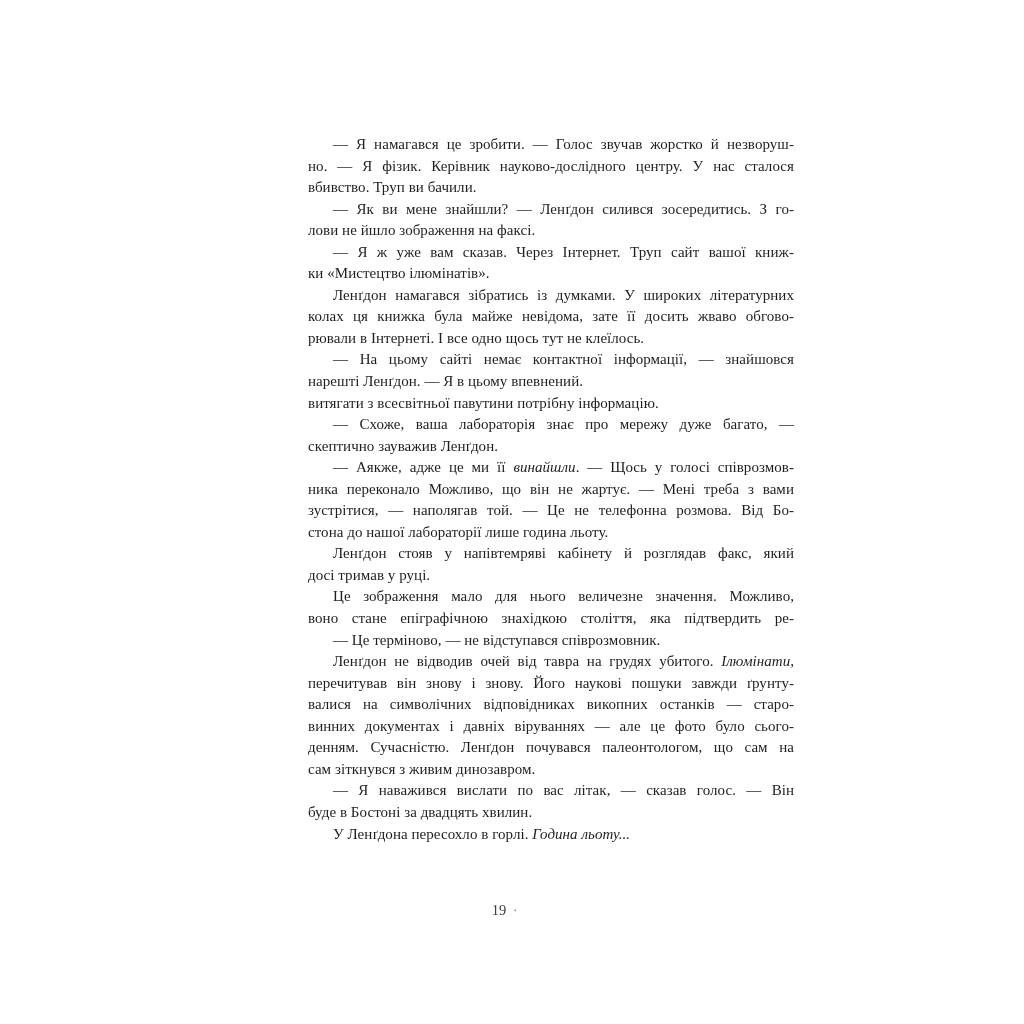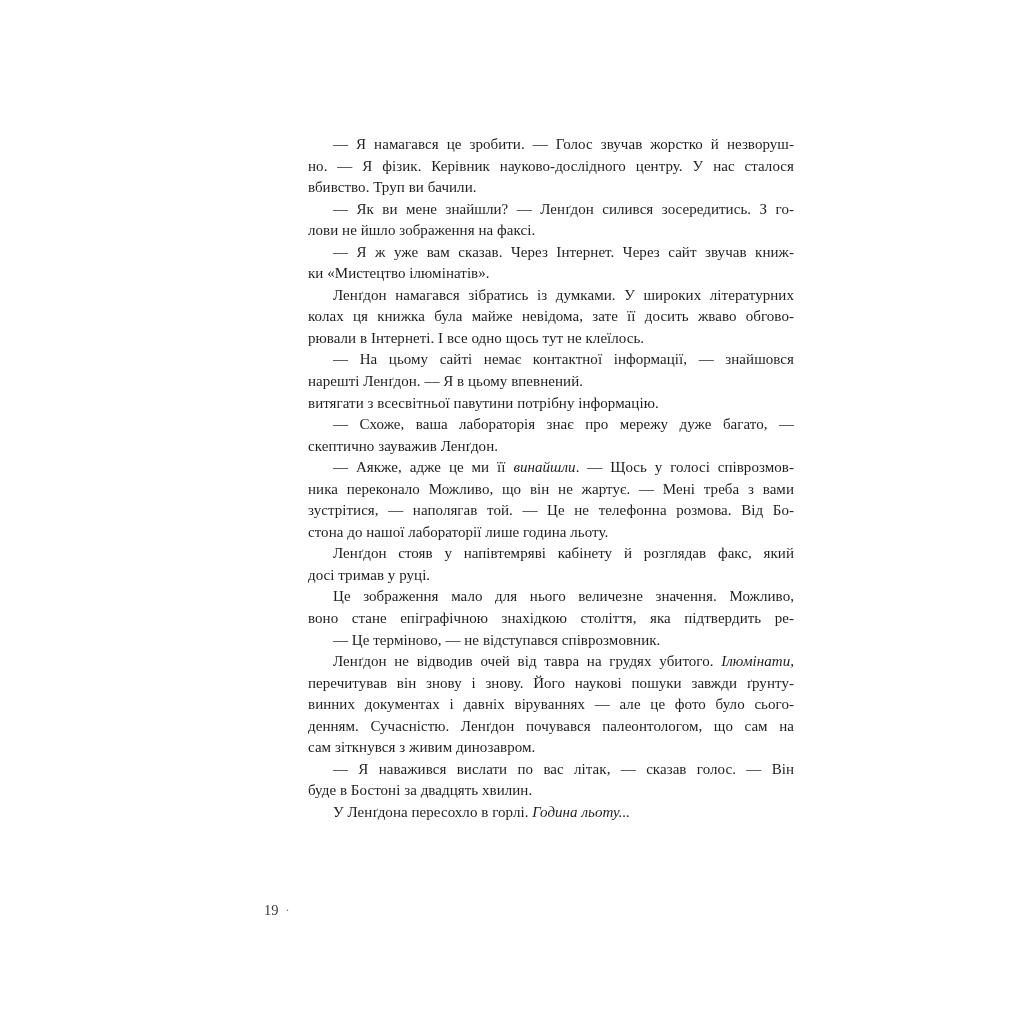--- a/index.html
+++ b/index.html
@@ -23,21 +23,21 @@
     text-align:justify;
     text-align-last:justify;
     white-space:normal;
   }
   .line.first{text-indent:25px;}
   .line.plast{text-align-last:left;}
   .it{font-style:italic;}
   .page-number{
     position:absolute;
     left:264px;top:902px;width:486px;
-    text-align:left;
+    text-align:center;
     font-size:14.5px;
     color:#3a3a3a;
   }
   .pn-marker{
     display:inline-block;
     margin-left:7px;
     margin-right:5px;
     color:#6a6a6a;
     font-size:12px;
     vertical-align:1px;
@@ -46,41 +46,42 @@
 </head>
 <body>
 
 <div class="page">
   <div class="text-block">
       <div class="line first"><span>— Я намагався це зробити. — Голос звучав жорстко й незворуш-</span></div>
       <div class="line"><span>но. — Я фізик. Керівник науково-дослідного центру. У нас сталося</span></div>
       <div class="line plast"><span>вбивство. Труп ви бачили.</span></div>
       <div class="line first"><span>— Як ви мене знайшли? — Ленґдон силився зосередитись. З го-</span></div>
       <div class="line plast"><span>лови не йшло зображення на факсі.</span></div>
-      <div class="line first"><span>— Я ж уже вам сказав. Через Інтернет. Через сайт звучав книж-</span></div>
+      <div class="line first"><span>— Я ж уже вам сказав. Через Інтернет. Труп сайт вашої книж-</span></div>
       <div class="line plast"><span>ки «Мистецтво ілюмінатів».</span></div>
       <div class="line first"><span>Ленґдон намагався зібратись із думками. У широких літературних</span></div>
       <div class="line"><span>колах ця книжка була майже невідома, зате її досить жваво обгово-</span></div>
       <div class="line plast"><span>рювали в Інтернеті. І все одно щось тут не клеїлось.</span></div>
       <div class="line first"><span>— На цьому сайті немає контактної інформації, — знайшовся</span></div>
       <div class="line plast"><span>нарешті Ленґдон. — Я в цьому впевнений.</span></div>
       <div class="line plast"><span>витягати з всесвітньої павутини потрібну інформацію.</span></div>
       <div class="line first"><span>— Схоже, ваша лабораторія знає про мережу дуже багато, —</span></div>
       <div class="line plast"><span>скептично зауважив Ленґдон.</span></div>
       <div class="line first"><span>— Аякже, адже це ми її </span><span class="it">винайшли</span><span>. — Щось у голосі співрозмов-</span></div>
       <div class="line"><span>ника переконало Можливо, що він не жартує. — Мені треба з вами</span></div>
       <div class="line"><span>зустрітися, — наполягав той. — Це не телефонна розмова. Від Бо-</span></div>
       <div class="line plast"><span>стона до нашої лабораторії лише година льоту.</span></div>
       <div class="line first"><span>Ленґдон стояв у напівтемряві кабінету й розглядав факс, який</span></div>
       <div class="line plast"><span>досі тримав у руці.</span></div>
       <div class="line first"><span>Це зображення мало для нього величезне значення. Можливо,</span></div>
       <div class="line"><span>воно стане епіграфічною знахідкою століття, яка підтвердить ре-</span></div>
       <div class="line first plast"><span>— Це терміново, — не відступався співрозмовник.</span></div>
       <div class="line first"><span>Ленґдон не відводив очей від тавра на грудях убитого. </span><span class="it">Ілюмінати,</span></div>
       <div class="line"><span>перечитував він знову і знову. Його наукові пошуки завжди ґрунту-</span></div>
+      <div class="line"><span>валися на символічних відповідниках викопних останків — старо-</span></div>
       <div class="line"><span>винних документах і давніх віруваннях — але це фото було сього-</span></div>
       <div class="line"><span>денням. Сучасністю. Ленґдон почувався палеонтологом, що сам на</span></div>
       <div class="line plast"><span>сам зіткнувся з живим динозавром.</span></div>
       <div class="line first"><span>— Я наважився вислати по вас літак, — сказав голос. — Він</span></div>
       <div class="line plast"><span>буде в Бостоні за двадцять хвилин.</span></div>
       <div class="line first plast"><span>У Ленґдона пересохло в горлі. </span><span class="it">Година льоту...</span></div>
     </div>
   <div class="page-number"><span>19</span><span class="pn-marker">·</span></div>
 </div>
 

